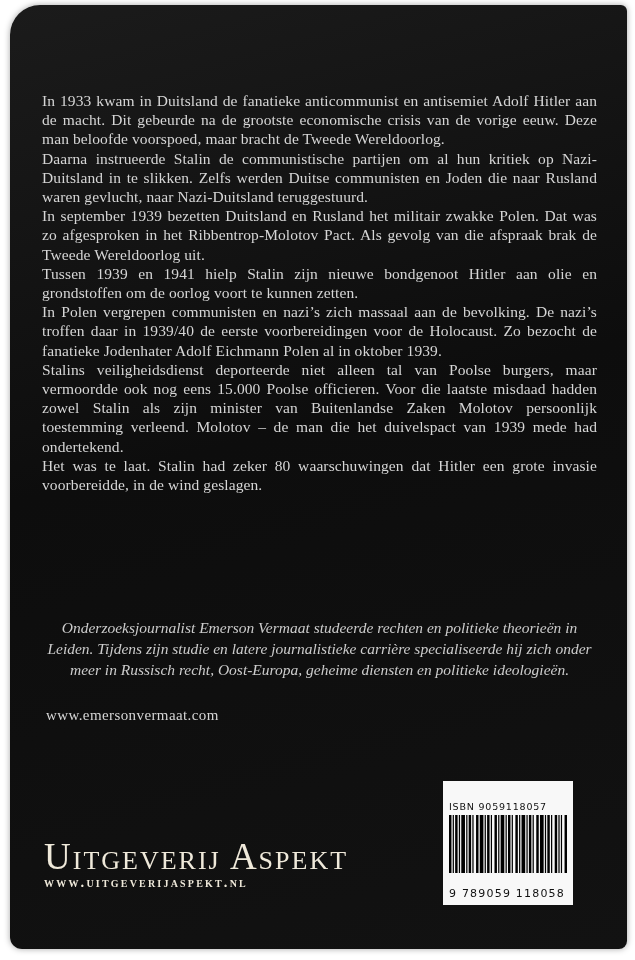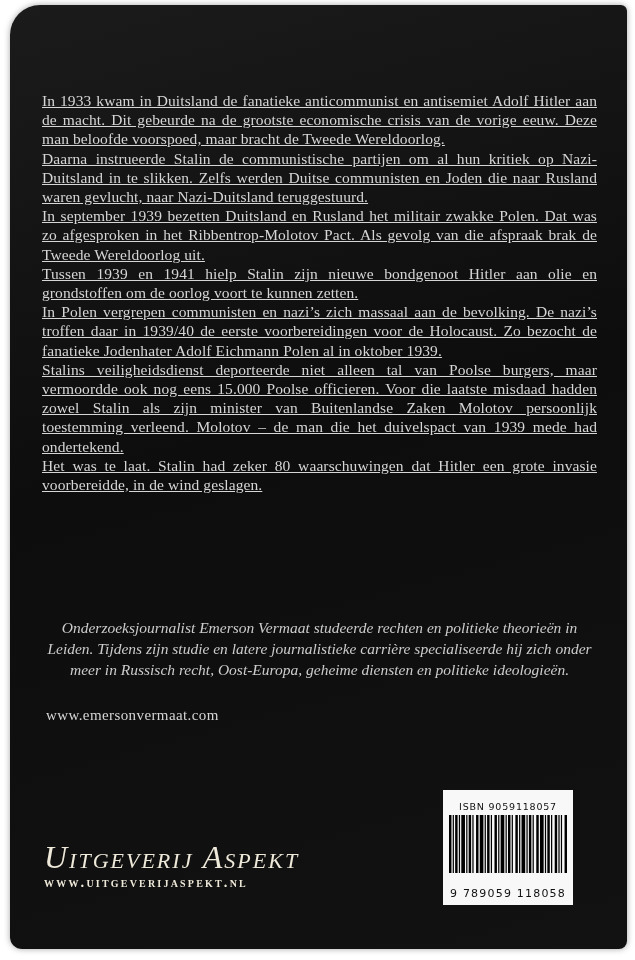--- a/index.html
+++ b/index.html
@@ -31,21 +31,21 @@
     position: absolute;
     left: 32px;
     right: 30px;
     top: 86px;
     color: #d6d6d6;
     font-size: 15.5px;
     line-height: 19.2px;
     text-align: justify;
     letter-spacing: 0.1px;
   }
-  .blurb p { margin: 0; text-decoration: underline; }
+  .blurb p { margin: 0; }
   .bio {
     position: absolute;
     left: 32px;
     right: 30px;
     top: 612px;
     margin: 0;
     color: #cccccc;
     font-style: italic;
     font-size: 15.5px;
     line-height: 21px;
@@ -61,41 +61,40 @@
     letter-spacing: 0.4px;
   }
   .publisher {
     position: absolute;
     left: 34px;
     bottom: 58px;
     color: #efe9da;
   }
   .pub-name {
     font-variant: small-caps;
-    font-size: 32px;
+    font-size: 37px;
     letter-spacing: 2px;
     line-height: 30px;
-    font-style: italic;
   }
   .pub-site {
     font-variant: small-caps;
     font-size: 14.5px;
     font-weight: bold;
     letter-spacing: 2.2px;
     margin-top: 2px;
   }
   .isbn-box {
     position: absolute;
     right: 54px;
     bottom: 44px;
     width: 118px;
     background: #f8f8f8;
     color: #111111;
-    padding: 11px 6px 5px 6px;
-    text-align: center;
+    padding: 20px 6px 5px 6px;
+    text-align: left;
     font-family: "DejaVu Sans", sans-serif;
   }
   .isbn-label {
     font-size: 9.5px;
     letter-spacing: 0.8px;
     margin-bottom: 3px;
     white-space: nowrap;
   }
   .barcode {
     display: block;

